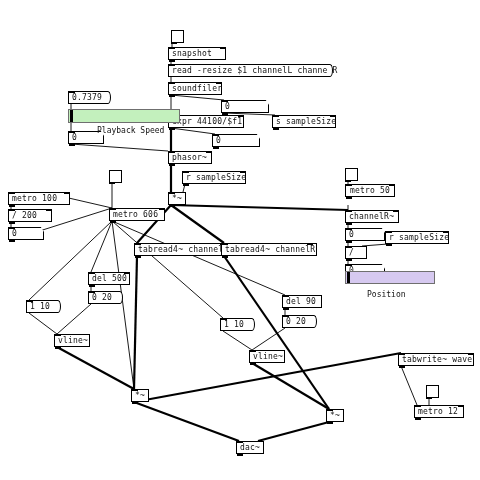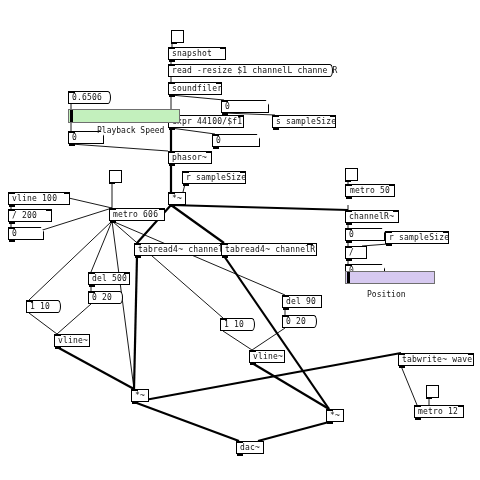--- a/index.html
+++ b/index.html
@@ -169,40 +169,40 @@
       <line x1="429" y1="398" x2="429" y2="405" stroke="#000000" stroke-width="0.9"></line>
     </svg>
   <div id="objects">
       <div class="node obj" style="left: 168px; top: 47px; width: 58px; height: 13px;"><span>snapshot</span><div class="nub" style="left: 0px; top: -1px;"></div><div class="nub" style="left: 0px; top: 12px;"></div><div class="nub" style="left: 51px; top: -1px;"></div></div>
       <div class="node obj" style="left: 168px; top: 82px; width: 54px; height: 13px;"><span>soundfiler</span><div class="nub" style="left: 0px; top: -1px;"></div><div class="nub" style="left: 0px; top: 12px;"></div><div class="nub" style="left: 47px; top: -1px;"></div></div>
       <div class="node obj" style="left: 168px; top: 115px; width: 76px; height: 13px;"><span>expr 44100/$f1</span><div class="nub" style="left: 0px; top: -1px;"></div><div class="nub" style="left: 0px; top: 12px;"></div><div class="nub" style="left: 69px; top: -1px;"></div></div>
       <div class="node obj" style="left: 272px; top: 115px; width: 64px; height: 13px;"><span>s sampleSize</span><div class="nub" style="left: 0px; top: -1px;"></div><div class="nub" style="left: 0px; top: 12px;"></div><div class="nub" style="left: 57px; top: -1px;"></div></div>
       <div class="node obj" style="left: 168px; top: 151px; width: 44px; height: 13px;"><span>phasor~</span><div class="nub" style="left: 0px; top: -1px;"></div><div class="nub" style="left: 0px; top: 12px;"></div><div class="nub" style="left: 37px; top: -1px;"></div></div>
       <div class="node obj" style="left: 182px; top: 171px; width: 64px; height: 13px;"><span>r sampleSize</span><div class="nub" style="left: 0px; top: -1px;"></div><div class="nub" style="left: 0px; top: 12px;"></div><div class="nub" style="left: 57px; top: -1px;"></div></div>
       <div class="node obj" style="left: 168px; top: 192px; width: 18px; height: 13px;"><span>*~</span><div class="nub" style="left: 0px; top: -1px;"></div><div class="nub" style="left: 0px; top: 12px;"></div></div>
-      <div class="node obj" style="left: 8px; top: 192px; width: 62px; height: 13px;"><span>vline 100</span><div class="nub" style="left: 0px; top: -1px;"></div><div class="nub" style="left: 0px; top: 12px;"></div><div class="nub" style="left: 55px; top: -1px;"></div></div>
+      <div class="node obj" style="left: 8px; top: 192px; width: 62px; height: 13px;"><span>metro 100</span><div class="nub" style="left: 0px; top: -1px;"></div><div class="nub" style="left: 0px; top: 12px;"></div><div class="nub" style="left: 55px; top: -1px;"></div></div>
       <div class="node obj" style="left: 8px; top: 209px; width: 44px; height: 13px;"><span>/ 200</span><div class="nub" style="left: 0px; top: -1px;"></div><div class="nub" style="left: 0px; top: 12px;"></div><div class="nub" style="left: 37px; top: -1px;"></div></div>
       <div class="node obj" style="left: 109px; top: 208px; width: 56px; height: 13px;"><span>metro 606</span><div class="nub" style="left: 0px; top: -1px;"></div><div class="nub" style="left: 0px; top: 12px;"></div><div class="nub" style="left: 49px; top: -1px;"></div></div>
       <div class="node obj" style="left: 134px; top: 243px; width: 92px; height: 13px;"><span>tabread4~ channelL</span><div class="nub" style="left: 0px; top: -1px;"></div><div class="nub" style="left: 0px; top: 12px;"></div><div class="nub" style="left: 85px; top: -1px;"></div></div>
       <div class="node obj" style="left: 221px; top: 243px; width: 96px; height: 13px;"><span>tabread4~ channelR</span><div class="nub" style="left: 0px; top: -1px;"></div><div class="nub" style="left: 0px; top: 12px;"></div><div class="nub" style="left: 85px; top: -1px;"></div></div>
       <div class="node obj" style="left: 88px; top: 272px; width: 42px; height: 13px;"><span>del 500</span><div class="nub" style="left: 0px; top: -1px;"></div><div class="nub" style="left: 0px; top: 12px;"></div><div class="nub" style="left: 35px; top: -1px;"></div></div>
       <div class="node obj" style="left: 54px; top: 334px; width: 36px; height: 13px;"><span>vline~</span><div class="nub" style="left: 0px; top: -1px;"></div><div class="nub" style="left: 0px; top: 12px;"></div></div>
       <div class="node obj" style="left: 282px; top: 295px; width: 40px; height: 13px;"><span>del 90</span><div class="nub" style="left: 0px; top: -1px;"></div><div class="nub" style="left: 0px; top: 12px;"></div></div>
       <div class="node obj" style="left: 249px; top: 350px; width: 36px; height: 13px;"><span>vline~</span><div class="nub" style="left: 0px; top: -1px;"></div><div class="nub" style="left: 0px; top: 12px;"></div></div>
       <div class="node obj" style="left: 131px; top: 389px; width: 18px; height: 13px;"><span>*~</span><div class="nub" style="left: 0px; top: -1px;"></div><div class="nub" style="left: 0px; top: 12px;"></div></div>
       <div class="node obj" style="left: 326px; top: 409px; width: 18px; height: 13px;"><span>*~</span><div class="nub" style="left: 0px; top: -1px;"></div><div class="nub" style="left: 0px; top: 12px;"></div></div>
       <div class="node obj" style="left: 236px; top: 441px; width: 28px; height: 13px;"><span>dac~</span><div class="nub" style="left: 0px; top: -1px;"></div><div class="nub" style="left: 0px; top: 12px;"></div></div>
       <div class="node obj" style="left: 345px; top: 184px; width: 50px; height: 13px; text-align: center;"><span>metro 50</span><div class="nub" style="left: 0px; top: -1px;"></div><div class="nub" style="left: 0px; top: 12px;"></div><div class="nub" style="left: 43px; top: -1px;"></div></div>
       <div class="node obj" style="left: 345px; top: 210px; width: 54px; height: 13px;"><span>channelR~</span><div class="nub" style="left: 0px; top: -1px;"></div><div class="nub" style="left: 0px; top: 12px;"></div><div class="nub" style="left: 47px; top: -1px;"></div></div>
       <div class="node obj" style="left: 385px; top: 231px; width: 64px; height: 13px;"><span>r sampleSize</span><div class="nub" style="left: 0px; top: -1px;"></div><div class="nub" style="left: 0px; top: 12px;"></div><div class="nub" style="left: 57px; top: -1px;"></div></div>
       <div class="node obj" style="left: 345px; top: 246px; width: 22px; height: 13px;"><span>/</span><div class="nub" style="left: 0px; top: -1px;"></div><div class="nub" style="left: 0px; top: 12px;"></div></div>
       <div class="node obj" style="left: 398px; top: 353px; width: 76px; height: 13px;"><span>tabwrite~ wave</span><div class="nub" style="left: 0px; top: -1px;"></div><div class="nub" style="left: 0px; top: 12px;"></div><div class="nub" style="left: 69px; top: -1px;"></div></div>
       <div class="node obj" style="left: 414px; top: 405px; width: 50px; height: 13px;"><span>metro 12</span><div class="nub" style="left: 0px; top: -1px;"></div><div class="nub" style="left: 0px; top: 12px;"></div><div class="nub" style="left: 43px; top: -1px;"></div></div>
       <div class="node msg" style="left: 168px; top: 64px; width: 160px; height: 13px;"><span>read -resize $1 channelL channelR</span><div class="nub" style="left: 0px; top: -1px;"></div></div>
-      <div class="node msg" style="left: 68px; top: 91px; width: 38px; height: 13px;"><span>0.6506</span><div class="nub" style="left: 0px; top: -1px;"></div></div>
+      <div class="node msg" style="left: 68px; top: 91px; width: 38px; height: 13px;"><span>0.7379</span><div class="nub" style="left: 0px; top: -1px;"></div></div>
       <div class="node msg" style="left: 88px; top: 291px; width: 30px; height: 13px;"><span>0 20</span><div class="nub" style="left: 0px; top: -1px;"></div></div>
       <div class="node msg" style="left: 26px; top: 300px; width: 30px; height: 13px;"><span>1 10</span><div class="nub" style="left: 0px; top: -1px;"></div></div>
       <div class="node msg" style="left: 282px; top: 315px; width: 30px; height: 13px;"><span>0 20</span><div class="nub" style="left: 0px; top: -1px;"></div></div>
       <div class="node msg" style="left: 220px; top: 318px; width: 30px; height: 13px;"><span>1 10</span><div class="nub" style="left: 0px; top: -1px;"></div></div>
       <div class="node num" style="left: 221px; top: 100px; width: 40px; height: 13px;"><span>0</span><div class="nub" style="left: 0px; top: -1px;"></div><div class="nub" style="left: 0px; top: 12px;"></div></div>
       <div class="node num" style="left: 212px; top: 134px; width: 40px; height: 13px;"><span>0</span><div class="nub" style="left: 0px; top: -1px;"></div><div class="nub" style="left: 0px; top: 12px;"></div></div>
       <div class="node num" style="left: 68px; top: 131px; width: 28px; height: 13px;"><span>0</span><div class="nub" style="left: 0px; top: -1px;"></div><div class="nub" style="left: 0px; top: 12px;"></div></div>
       <div class="node num" style="left: 8px; top: 227px; width: 28px; height: 13px;"><span>0</span><div class="nub" style="left: 0px; top: -1px;"></div><div class="nub" style="left: 0px; top: 12px;"></div></div>
       <div class="node num" style="left: 345px; top: 228px; width: 32px; height: 13px;"><span>0</span><div class="nub" style="left: 0px; top: -1px;"></div><div class="nub" style="left: 0px; top: 12px;"></div></div>
       <div class="node num" style="left: 345px; top: 264px; width: 32px; height: 13px;"><span>0</span><div class="nub" style="left: 0px; top: -1px;"></div><div class="nub" style="left: 0px; top: 12px;"></div></div>

